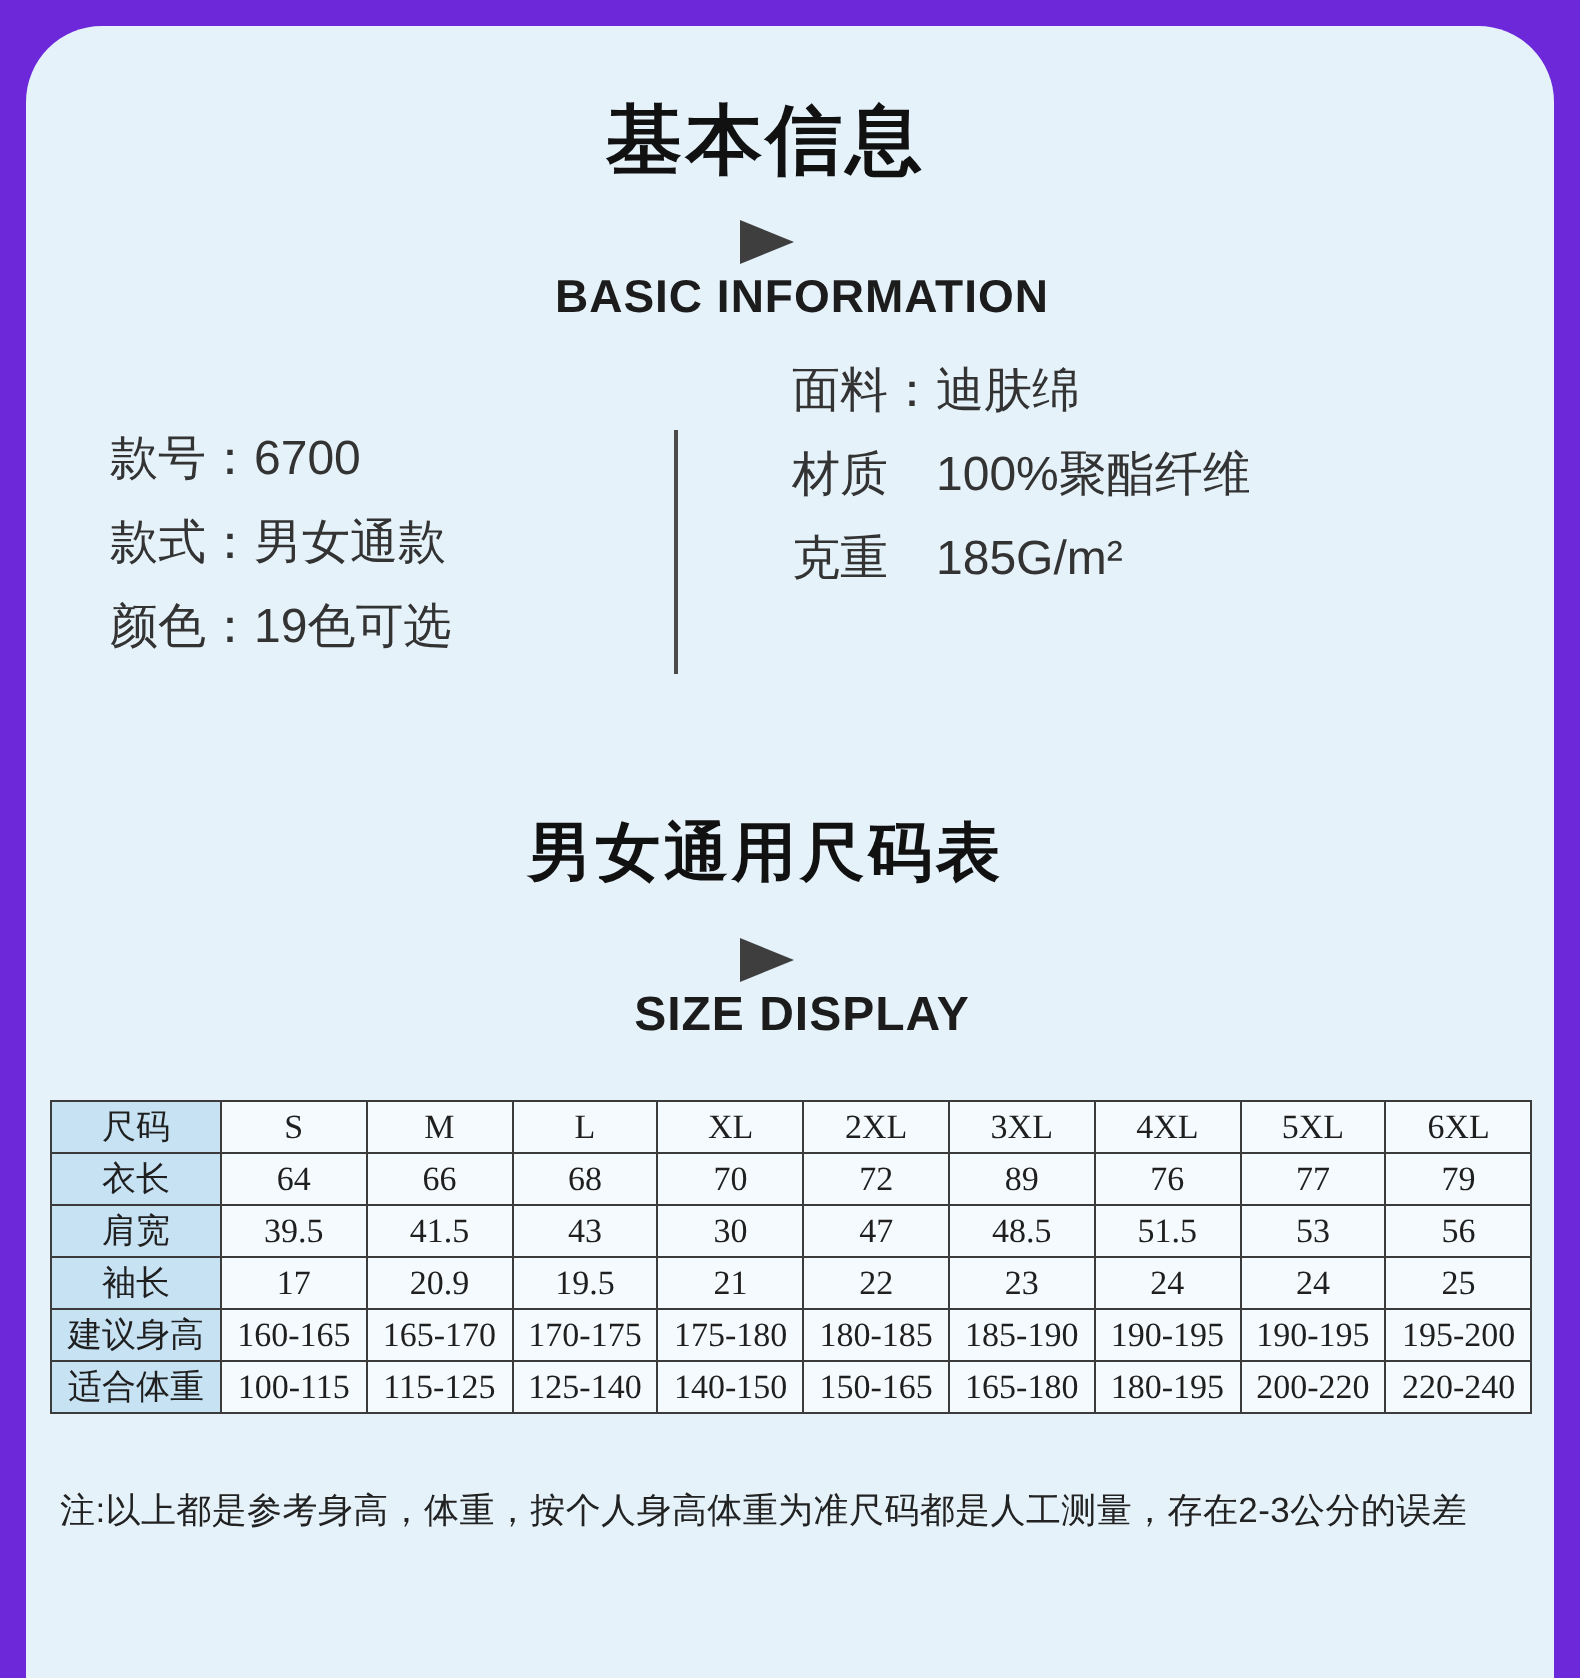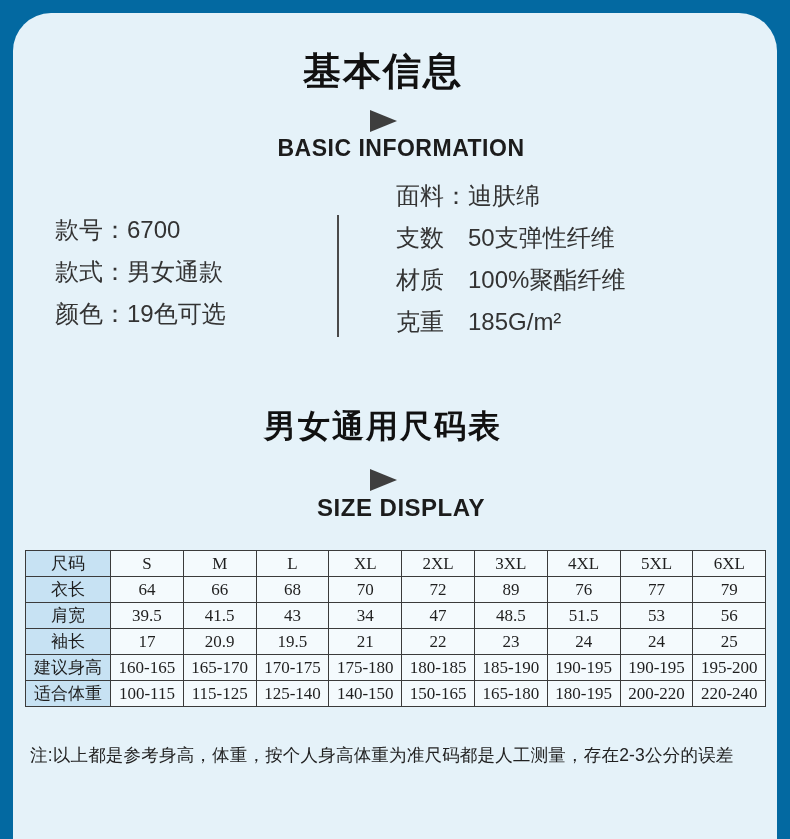--- a/index.html
+++ b/index.html
@@ -5,21 +5,21 @@
   html, body {
     margin: 0;
     padding: 0;
     background: #ffffff;
     font-family: "Liberation Sans", "DejaVu Sans", sans-serif;
   }
   .page {
     position: relative;
     width: 790px;
     height: 839px;
-    background: #0369a1;
+    background: #6d28d9;
     overflow: hidden;
   }
   .panel {
     position: absolute;
     left: 13px;
     right: 13px;
     top: 13px;
     bottom: 0;
     background: #e5f2f9;
     border-radius: 38px 38px 0 0;
@@ -142,21 +142,20 @@
     <div class="info-left">
       <div class="info-line">款号：6700</div>
       <div class="info-line">款式：男女通款</div>
       <div class="info-line">颜色：19色可选</div>
     </div>
 
     <div class="divider-v"></div>
 
     <div class="info-right">
       <div class="info-line">面料：迪肤绵</div>
-      <div class="info-line">支数　50支弹性纤维</div>
       <div class="info-line">材质　100%聚酯纤维</div>
       <div class="info-line">克重　185G/m²</div>
     </div>
 
     <div class="center-block" style="top:397px;">
       <div class="cn-title" style="font-size:32px;">男女通用尺码表</div>
     </div>
     <div class="center-block" style="top:456px;">
       <div class="triangle"></div>
     </div>
@@ -193,21 +192,21 @@
               <td class="num-cell">89</td>
               <td class="num-cell">76</td>
               <td class="num-cell">77</td>
               <td class="num-cell">79</td>
             </tr>
             <tr>
               <td class="label-cell">肩宽</td>
               <td class="num-cell">39.5</td>
               <td class="num-cell">41.5</td>
               <td class="num-cell">43</td>
-              <td class="num-cell">34</td>
+              <td class="num-cell">30</td>
               <td class="num-cell">47</td>
               <td class="num-cell">48.5</td>
               <td class="num-cell">51.5</td>
               <td class="num-cell">53</td>
               <td class="num-cell">56</td>
             </tr>
             <tr>
               <td class="label-cell">袖长</td>
               <td class="num-cell">17</td>
               <td class="num-cell">20.9</td>

